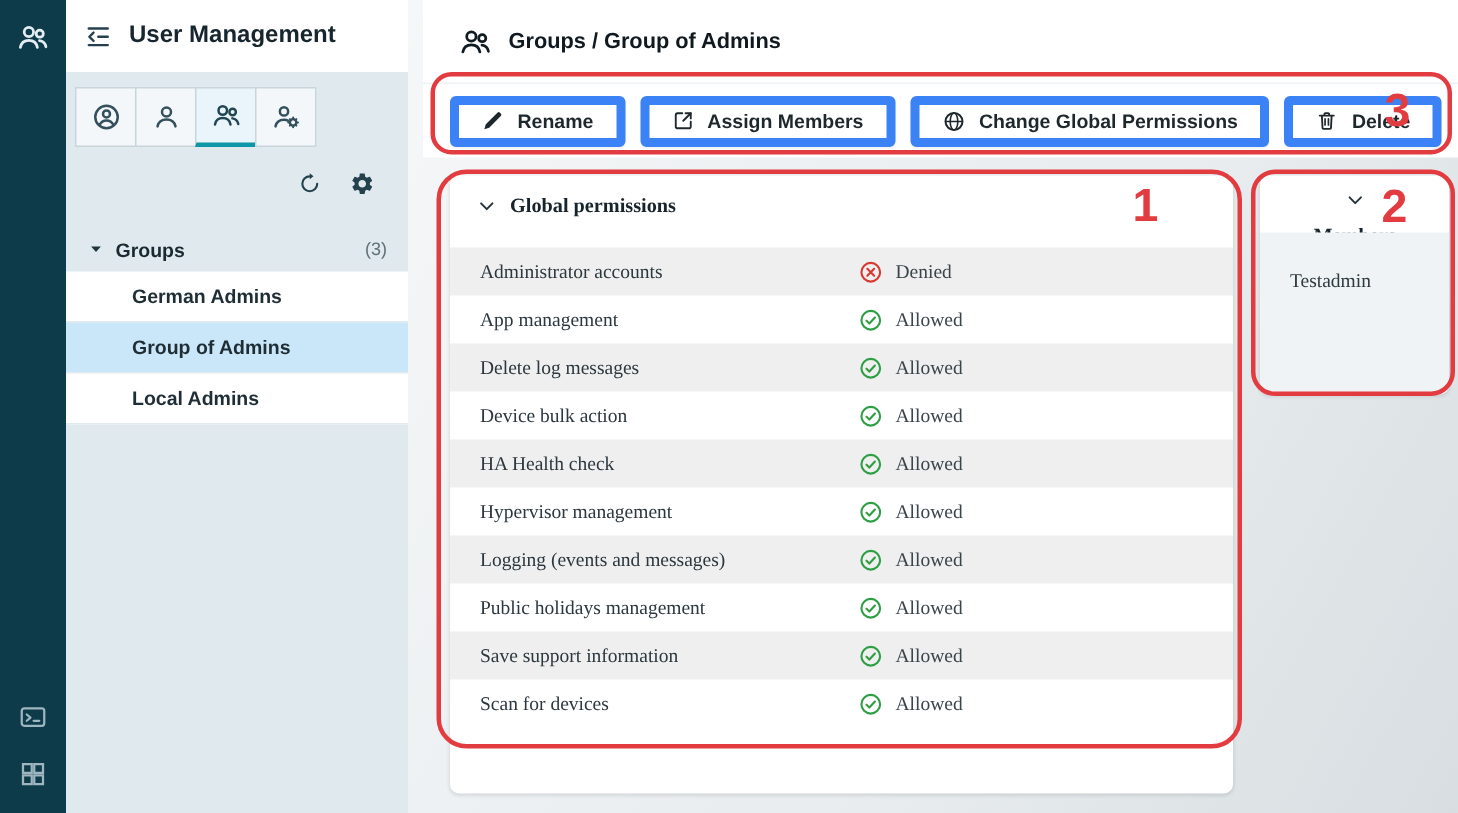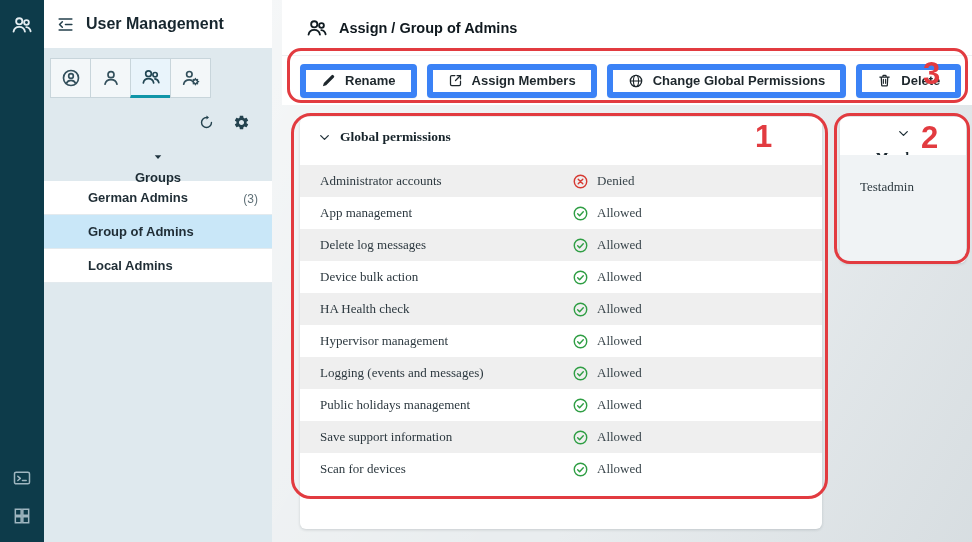--- a/index.html
+++ b/index.html
@@ -20,21 +20,21 @@
   .tabs-row{display:flex;padding:10px 0 0 6px;}
   .tab{width:41px;height:40px;border:1px solid #c8d5db;margin-left:-1px;background:#f3f7f9;
     display:flex;align-items:center;justify-content:center;color:#33505c;box-sizing:border-box;cursor:pointer;}
   .tab:first-child{margin-left:0;}
   .tab.active{background:#e9f4fb;border-bottom:3px solid #0f95a8;color:#214653;}
 
   .actions-row{display:flex;justify-content:flex-end;gap:18px;padding:16px 22px 8px 0;color:#23424e;}
   .icon-btn{display:flex;cursor:pointer;}
 
   .tree{margin-top:12px;}
-  .tree-root{height:30px;display:flex;align-items:center;gap:7px;padding:0 14px;cursor:pointer;flex-direction:column;}
+  .tree-root{height:30px;display:flex;align-items:center;gap:7px;padding:0 14px;cursor:pointer;}
   .tree-root-label{font-size:13px;font-weight:700;color:#1b2a32;}
   .tree-count{margin-left:auto;font-size:12px;color:#5f7077;}
   .tree-caret{color:#203540;display:flex;}
   .tree-item{height:33px;background:#fff;border-bottom:1px solid #e3eaee;display:flex;align-items:center;
     padding-left:44px;font-weight:700;font-size:13px;color:#1f2d35;cursor:pointer;}
   .tree-item:first-of-type{border-top:1px solid #e3eaee;}
   .tree-item.selected{background:#c9e7f8;}
 
   
   .main{position:absolute;left:272px;right:0;top:0;bottom:0;background:#e9edef;
@@ -264,21 +264,21 @@
   </div>
 
   <div class="main">
     <div class="main-white">
       <div class="header-row">
         <span class="breadcrumb-icon">
             <svg class="ic" width="22" height="22">
               <use href="#sym-users"></use>
             </svg>
           </span>
-        <span class="breadcrumb-text">Assign / Group of Admins</span>
+        <span class="breadcrumb-text">Groups / Group of Admins</span>
       </div>
       <div class="toolbar-row">
         <button class="tb-btn">
           <span>
               <svg class="ic" width="15" height="15">
                 <use href="#sym-pencil"></use>
               </svg>
             </span>
           <span>Rename</span>
         </button>

